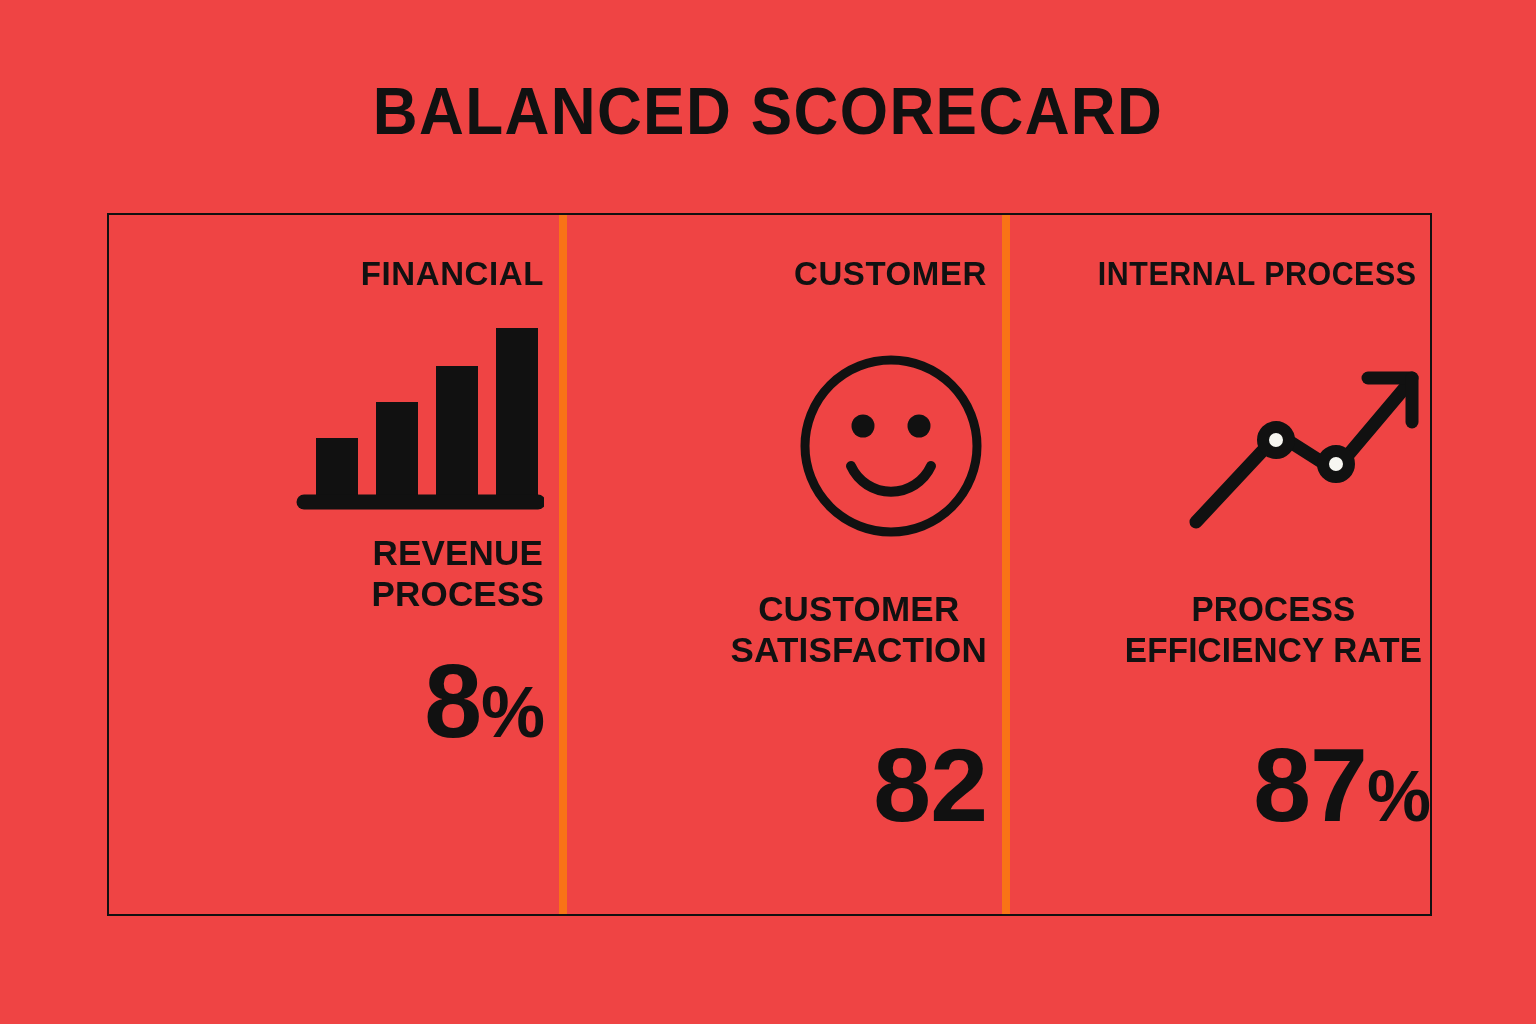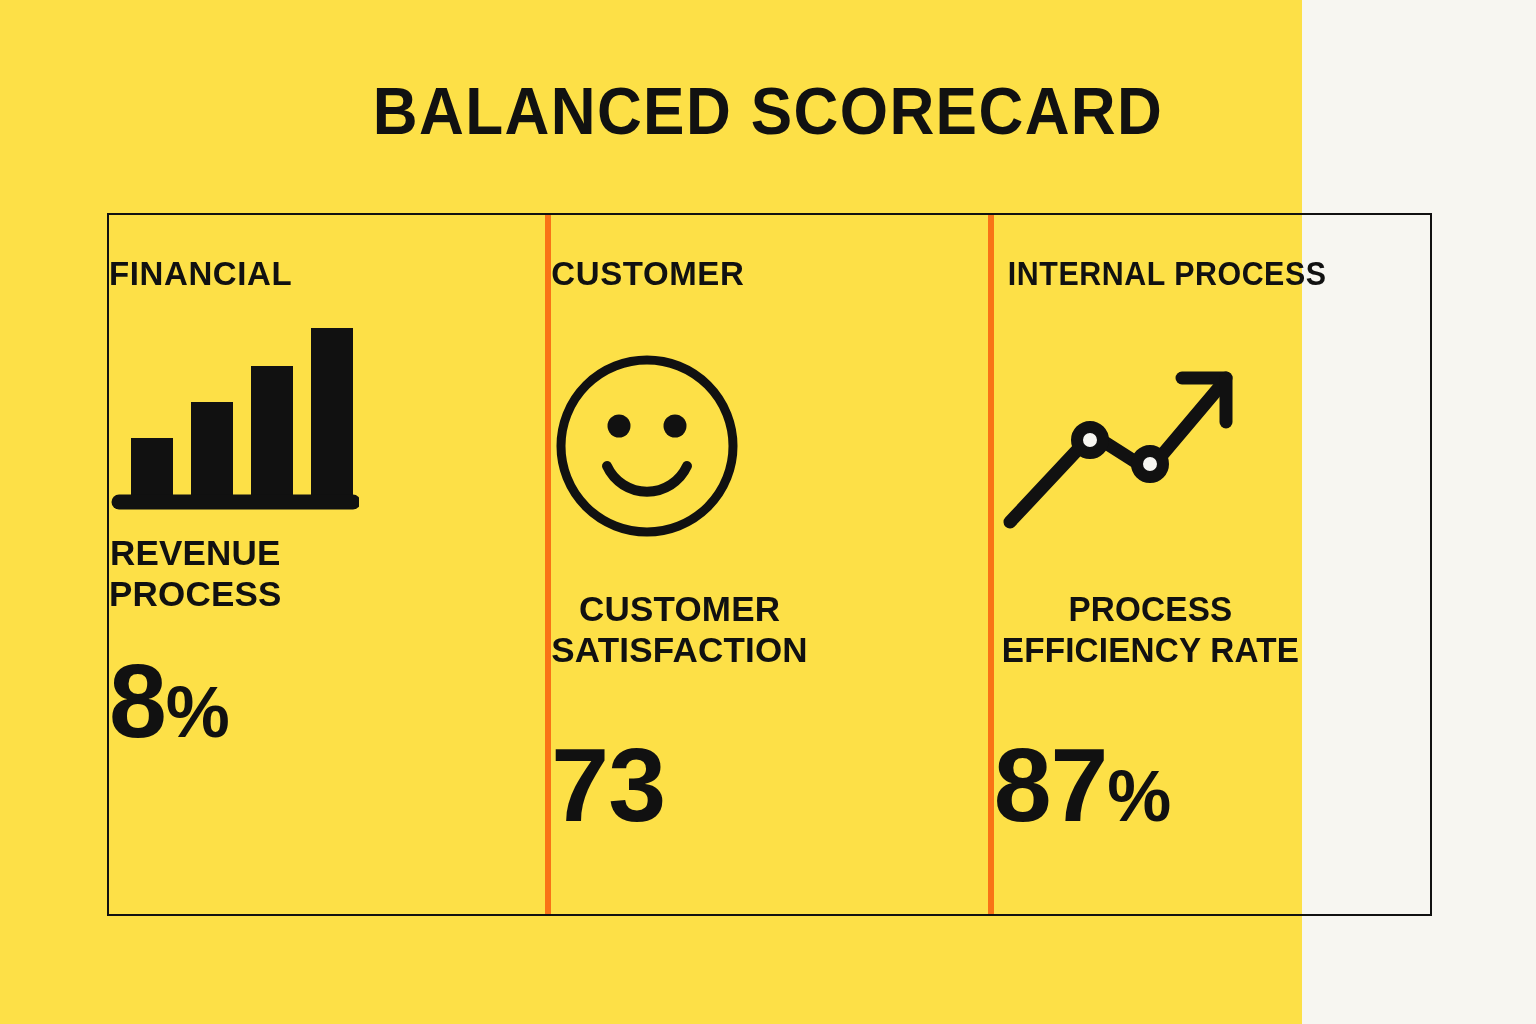--- a/index.html
+++ b/index.html
@@ -10,23 +10,23 @@
     width: 1536px;
     height: 1024px;
     background: #f7f6f1;
     font-family: "Liberation Sans", sans-serif;
     color: #111111;
     overflow: hidden;
   }
 
   .page {
     position: relative;
-    width: 1302px;
+    width: 1536px;
     height: 1024px;
-    background: #fde047;
+    background: #ef4444;
   }
 
   
   .title {
     position: absolute;
     left: 0;
     top: 78px;
     width: 1536px;
     text-align: center;
     font-size: 66px;
@@ -51,24 +51,25 @@
     display: flex;
     flex-direction: row;
   }
 
   .card {
     flex: 1 1 0;
     position: relative;
     box-sizing: border-box;
     display: flex;
     flex-direction: column;
-    align-items: flex-start;
+    align-items: flex-end;
+    margin-left: 15px;
   }
   .card + .card {
-    border-left: 6px solid #f97316;
+    border-left: 8px solid #f97316;
     gap: 28px;
   }
 
   .card-header {
     margin-top: 42px;
     font-size: 33px;
     font-weight: 700;
     letter-spacing: 0.6px;
     line-height: 1;
     text-align: center;
@@ -161,21 +162,21 @@
             <circle cx="124" cy="76" r="11.5" fill="#111111"></circle>
             <path d="M 56 116 A 44 44 0 0 0 136 116" fill="none" stroke="#111111" stroke-width="10" stroke-linecap="round"></path>
           </svg>
         </span>
       </div>
 
       <div class="card-label">CUSTOMER
 SATISFACTION</div>
 
       <div class="card-value">
-        <span>73</span><span class="pct"></span>
+        <span>82</span><span class="pct"></span>
       </div>
     </div>
 
     <div class="card">
       <div class="card-header condensed">INTERNAL PROCESS</div>
 
       <div class="icon-area">
         <span>
           <svg width="250" height="180" viewBox="0 0 250 180" aria-hidden="true">
 

